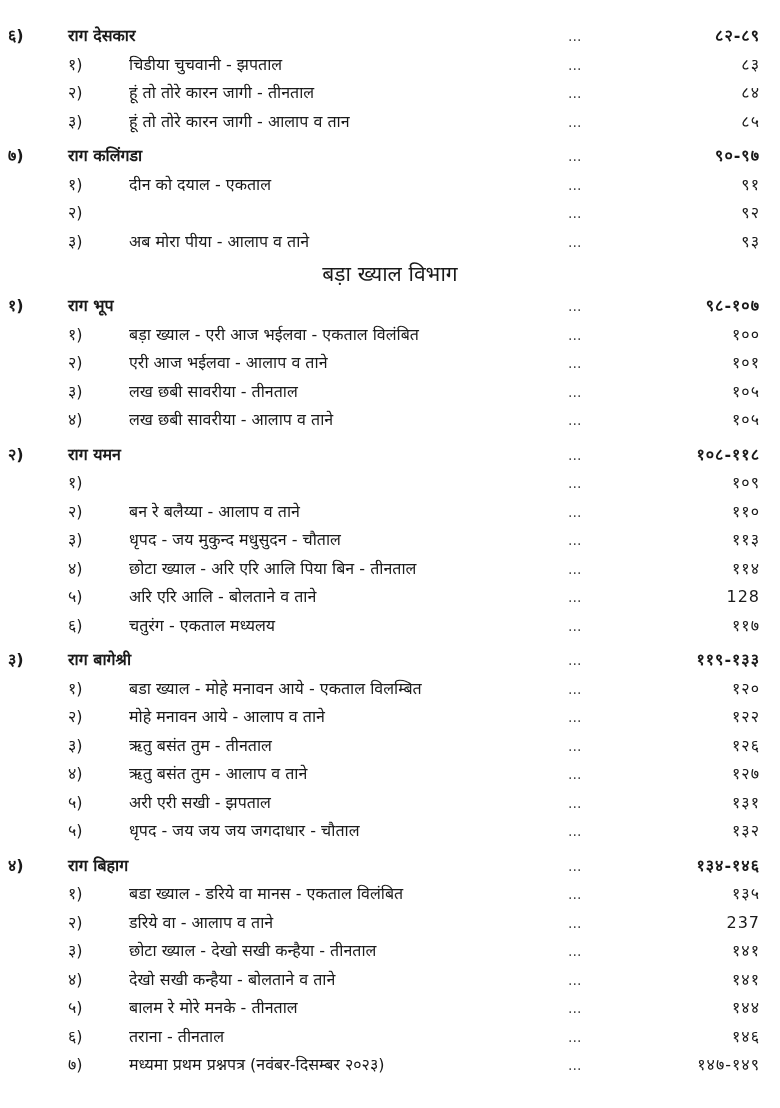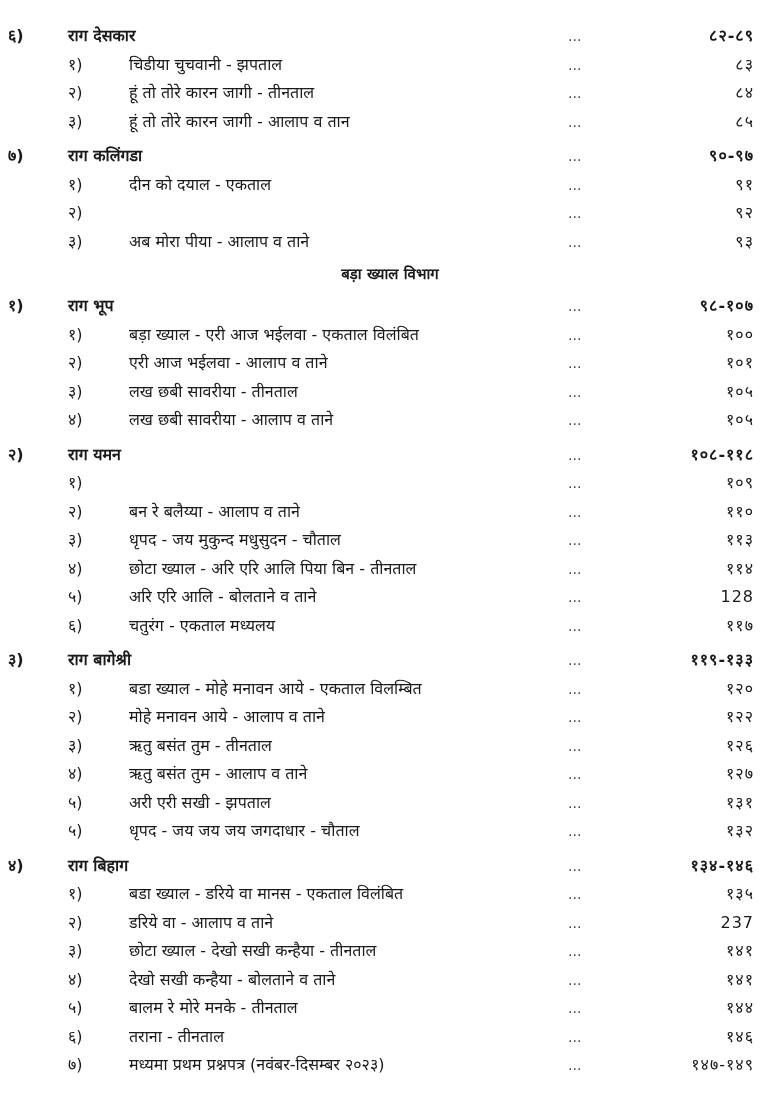--- a/index.html
+++ b/index.html
@@ -12,25 +12,25 @@
   .page { position: absolute; left: 0; top: 22px; width: 780px; }
   .row {
     position: relative; height: 28.5px; line-height: 28.5px;
     font-size: 16px; white-space: nowrap;
   }
   .row .num { position: absolute; left: 8px; font-weight: bold; }
   .row .title { position: absolute; left: 68px; font-weight: bold; }
   .row.sub .num { left: 68px; font-weight: normal; }
   .row.sub .title { left: 129px; font-weight: normal; }
   .row .dots { position: absolute; left: 568px; color: #444; font-size: 14px; }
-  .row .page-no { position: absolute; right: 26px; font-weight: bold; letter-spacing: 1px; }
+  .row .page-no { position: absolute; right: 20px; font-weight: bold; letter-spacing: 1px; }
   .row.sub .page-no { font-weight: normal; }
   .section-heading {
     height: 36px; line-height: 36px; text-align: center;
-    font-size: 15px; font-weight: bold; 
+    font-size: 21px; font-weight: normal; 
   }
   .gap { height: 6px; }
 </style>
 </head>
 <body>
 
 <div class="page">
 
   <div class="row">
     <span class="num">६)</span>

